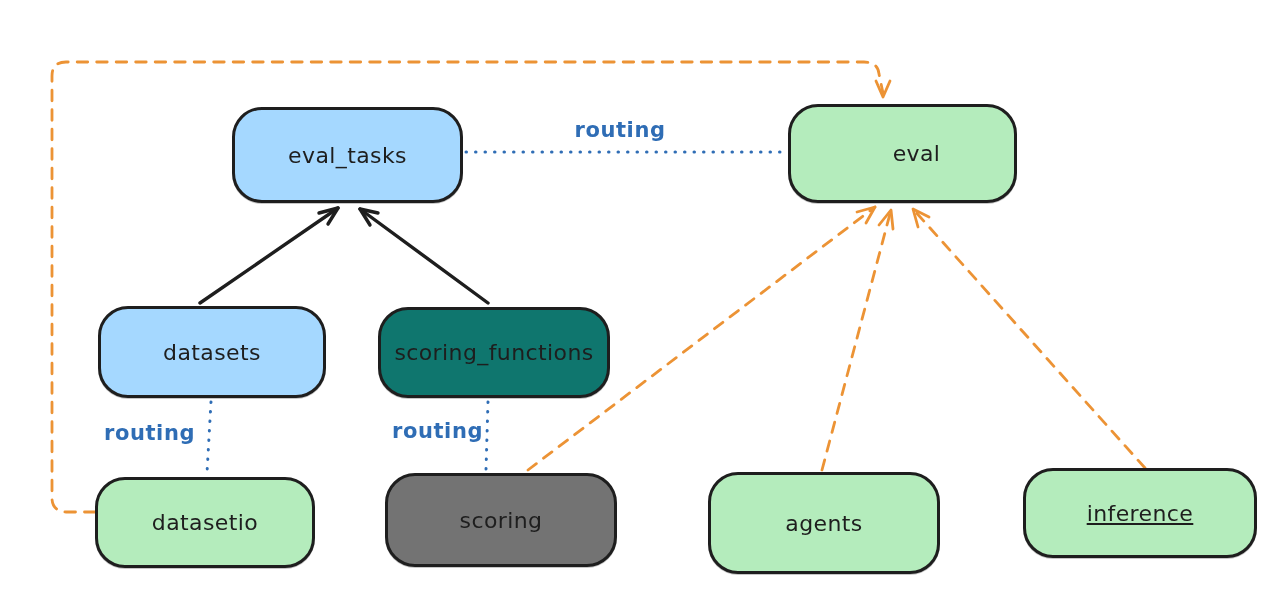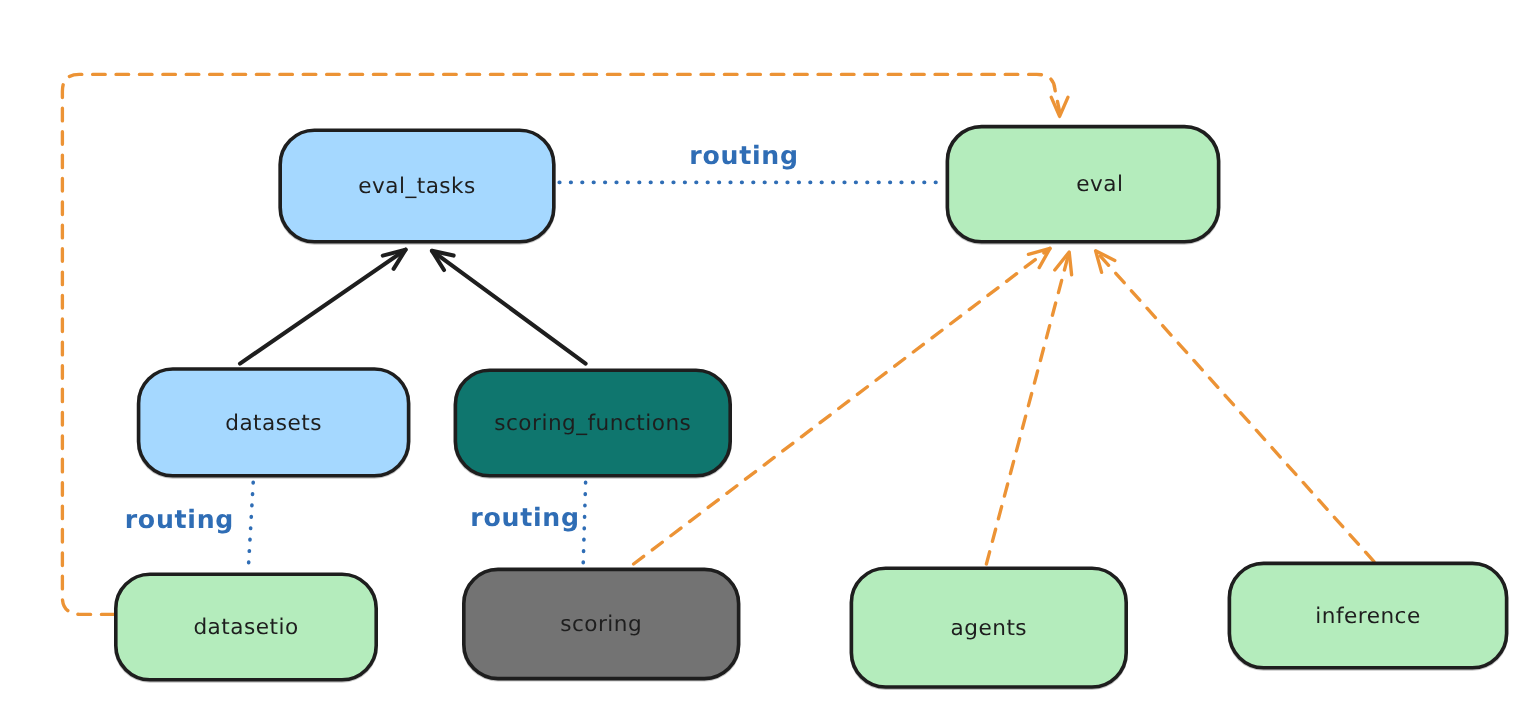--- a/index.html
+++ b/index.html
@@ -24,21 +24,21 @@
   }
   .node {
     position: absolute;
     border: 3px solid #1e1e1e;
     border-radius: 30px;
     display: flex;
     align-items: center;
     justify-content: center;
     box-sizing: border-box;
     color: #1e1e1e;
-    font-size: 18px;
+    font-size: 22px;
     letter-spacing: 0.4px;
     box-shadow: 0 1px 0 rgba(30,30,30,0.25);
   }
   .edge-label {
     position: absolute;
     color: #2f6db5;
     font-size: 21px;
     font-weight: 600;
     letter-spacing: 0.6px;
     text-align: center;
@@ -113,41 +113,41 @@
   </svg>
 
   <div class="node" style="left: 232px; top: 107px; width: 231px; height: 96px; background: rgb(165, 216, 255);">
     <span>eval_tasks</span>
   </div>
 
   <div class="node" style="left: 788px; top: 104px; width: 229px; height: 99px; background: rgb(180, 236, 188); padding-left: 28px;">
     <span>eval</span>
   </div>
 
-  <div class="node" style="left: 98px; top: 306px; width: 228px; height: 92px; background: rgb(165, 216, 255); margin-left: 16px;">
+  <div class="node" style="left: 98px; top: 306px; width: 228px; height: 92px; background: rgb(165, 216, 255);">
     <span>datasets</span>
   </div>
 
   <div class="node" style="left: 378px; top: 307px; width: 232px; height: 91px; background: #0f766e;">
     <span>scoring_functions</span>
   </div>
 
   <div class="node" style="left: 95px; top: 477px; width: 220px; height: 91px; background: rgb(180, 236, 188);">
     <span>datasetio</span>
   </div>
 
   <div class="node" style="left: 385px; top: 473px; width: 232px; height: 94px; background: #737373;">
     <span>scoring</span>
   </div>
 
   <div class="node" style="left: 708px; top: 472px; width: 232px; height: 102px; background: rgb(180, 236, 188);">
     <span>agents</span>
   </div>
 
-  <div class="node" style="left: 1023px; top: 468px; width: 234px; height: 90px; background: rgb(180, 236, 188);">
+  <div class="node" style="left: 1023px; top: 468px; width: 234px; height: 90px; background: rgb(180, 236, 188); text-decoration: underline;">
     <span>inference</span>
   </div>
 
   <div class="edge-label" style="left:560px; top:118px; width:120px;">routing</div>
 
   <div class="edge-label" style="left:102px; top:421px; width:95px;">routing</div>
 
   <div class="edge-label" style="left:390px; top:419px; width:95px;">routing</div>
 
 </div>

